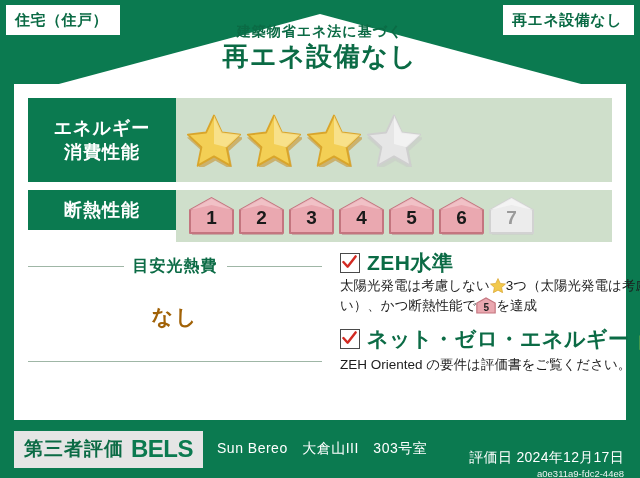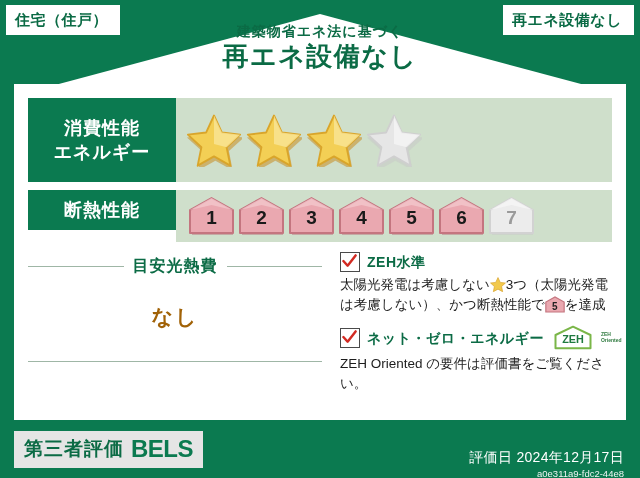--- a/index.html
+++ b/index.html
@@ -149,21 +149,21 @@
   .zeh-head{display:flex;align-items:center;gap:7px;}
   .checkbox{
     flex:0 0 auto;
     width:18px;height:18px;
     border:1.6px solid #4a4a4a;
     background:#fff;
     position:relative;
   }
   .checkbox svg{position:absolute;left:1px;top:1px;width:15px;height:15px;}
   .zeh-title{
-    color:#0b6b45;font-weight:bold;font-size:14px;
+    color:#0b6b45;font-weight:bold;font-size:21px;
     letter-spacing:0.5px;line-height:1;white-space:nowrap;
   }
   .zeh-desc{
     color:#1d1d1d;font-size:13.5px;line-height:1.5;
     margin-top:3px;
   }
   .inline-star{
     display:inline-block;vertical-align:-3px;width:16px;height:16px;
   }
   .inline-house{
@@ -233,22 +233,22 @@
 
   <div class="corner-tag left">住宅（住戸）</div>
   <div class="corner-tag right">再エネ設備なし</div>
 
   <div class="panel">
     <div class="panel-inner">
 
       <div class="rating-row row-energy">
         <div class="row-label">
           <div>
+            <div>エネルギー</div>
             <div>消費性能</div>
-            <div>エネルギー</div>
           </div>
         </div>
         <div class="row-value">
           <div class="stars" id="stars">
               <svg class="star" viewBox="0 0 24 23">
                 <polygon points="12.6,2.2 16,9.5 24.8,10.4 18.4,16.2 20,24.5 12.6,20.4 5.2,24.5 6.8,16.2 0.4,10.4 9.2,9.5" fill="#c98c22" opacity=".55"></polygon>
                 <polygon points="12,1 15.4,8.3 23.2,9.2 17.4,14.6 19,22.5 12,18.5 5,22.5 6.6,14.6 0.8,9.2 8.6,8.3" fill="#f3cf55" stroke="#d9a52b" stroke-width="0.8" stroke-linejoin="round"></polygon>
                 <polygon points="12,1 15.4,8.3 23.2,9.2 17.4,14.6 12,13.2" fill="#fae79c" opacity=".75"></polygon>
               </svg>
               <svg class="star" viewBox="0 0 24 23">
@@ -393,19 +393,20 @@
       </div>
 
     </div>
   </div>
 
   <div class="footer">
     <div class="bels-tag">
       <span class="bels-jp">第三者評価</span>
       <span class="bels-en">BELS</span>
     </div>
+    <div class="bldg-name">Sun Bereo　大倉山III　303号室</div>
     <div class="footer-right">
       <div class="eval-date">評価日 2024年12月17日</div>
       <div class="eval-id">a0e311a9-fdc2-44e8</div>
     </div>
   </div>
 
 </div>
 
 </body></html>

